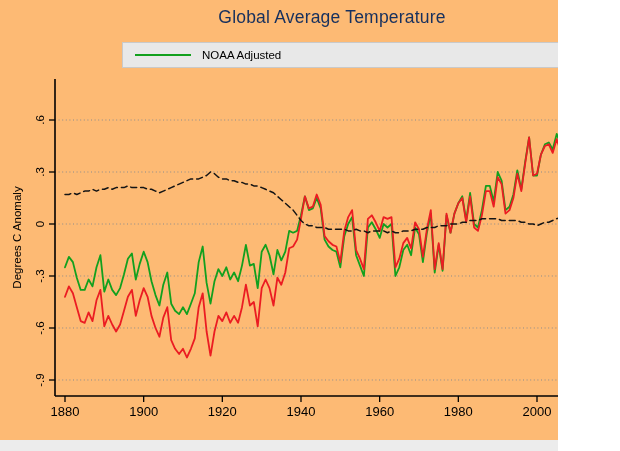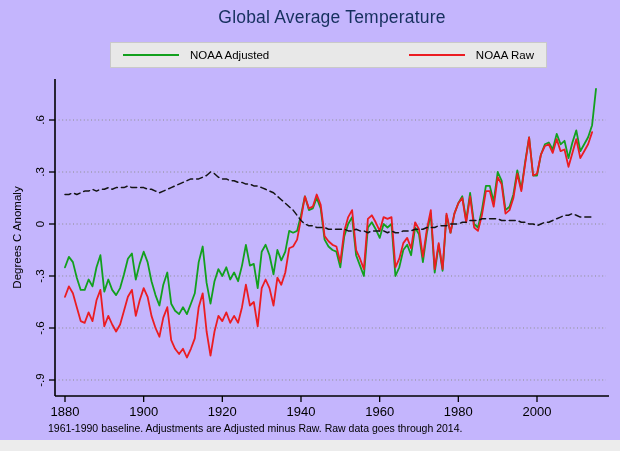--- a/index.html
+++ b/index.html
@@ -1,17 +1,17 @@
 <!DOCTYPE html>
 <html><head>
 <meta charset="utf-8">
 <style>
   html,body{margin:0;padding:0;background:#ffffff;}
   .page{
-    position:relative;width:620px;height:451px;background:#c4b5fd;overflow:hidden;
+    position:relative;width:558px;height:451px;background:#fdba74;overflow:hidden;
     font-family:"Liberation Sans", sans-serif;
   }
   .chart-title{
     position:absolute;left:55px;top:7px;width:554px;text-align:center;
     font-size:17.5px;letter-spacing:0.2px;
   }
   .legend{
     position:absolute;left:110px;top:42px;width:437px;height:26px;
     box-sizing:border-box;border:1px solid #c9c9c9;
     display:flex;align-items:center;justify-content:space-between;
@@ -35,28 +35,24 @@
   svg{position:absolute;left:0;top:0;}
   text{font-family:"Liberation Sans", sans-serif;}
 </style>
 </head>
 <body>
 
 <div class="page">
 
   <div class="chart-title" style="color: rgb(22, 48, 94);">Global Average Temperature</div>
 
-  <div class="legend" style="background: rgb(232, 232, 232); border-color: rgb(201, 201, 201);">
+  <div class="legend" style="background: rgb(232, 232, 232); border-color: rgb(201, 201, 201); margin-left: 12px;">
     <div class="legend-item">
       <span class="legend-sample" style="background: rgb(18, 160, 30);"></span>
       <span class="legend-label">NOAA Adjusted</span>
-    </div>
-    <div class="legend-item">
-      <span class="legend-sample" style="background: rgb(235, 28, 34);"></span>
-      <span class="legend-label">NOAA Raw</span>
     </div>
   </div>
 
   <div class="ylabel">Degrees C Anomaly</div>
 
   <svg width="620" height="451" viewBox="0 0 620 451">
       <line x1="55" y1="120.0002" x2="606" y2="120.0002" stroke="#8c8c8c" stroke-width="1" stroke-dasharray="1 2.6"></line>
       <line x1="49" y1="120.0002" x2="55" y2="120.0002" stroke="#000000" stroke-width="1.3"></line>
       <text x="40" y="120.0002" text-anchor="middle" font-size="11.5" fill="#000000" dy="0.35em" transform="rotate(-90 40 120.0002)">.6</text>
       <line x1="55" y1="172.0001" x2="606" y2="172.0001" stroke="#8c8c8c" stroke-width="1" stroke-dasharray="1 2.6"></line>
@@ -88,17 +84,16 @@
       <text x="458.33" y="416" text-anchor="middle" font-size="13" fill="#000000">1980</text>
       <line x1="536.996" y1="396" x2="536.996" y2="402" stroke="#000000" stroke-width="1.3"></line>
       <text x="536.996" y="416" text-anchor="middle" font-size="13" fill="#000000">2000</text>
       <line x1="55" y1="79" x2="55" y2="396" stroke="#000000" stroke-width="1.6"></line>
       <line x1="55" y1="396" x2="609" y2="396" stroke="#000000" stroke-width="1.6"></line>
       <polyline points="65.0,267.3 68.9,256.9 72.9,262.1 76.8,277.7 80.7,289.9 84.7,289.9 88.6,279.5 92.5,286.4 96.5,267.3 100.4,255.2 104.3,291.6 108.3,279.5 112.2,289.9 116.1,295.1 120.1,288.1 124.0,274.3 127.9,258.7 131.9,253.5 135.8,279.5 139.7,263.9 143.7,251.7 147.6,262.1 151.5,281.2 155.5,295.1 159.4,305.5 163.3,284.7 167.3,272.5 171.2,303.7 175.1,310.7 179.1,314.1 183.0,307.2 186.9,314.1 190.9,303.7 194.8,293.3 198.7,262.1 202.7,246.5 206.6,282.9 210.5,303.7 214.5,281.2 218.4,269.1 222.3,276.0 226.3,267.3 230.2,279.5 234.1,272.5 238.1,281.2 242.0,265.6 245.9,244.8 249.9,265.6 253.8,263.9 257.7,288.1 261.7,251.7 265.6,244.8 269.5,255.2 273.5,274.3 277.4,250.0 281.3,260.4 285.3,251.7 289.2,230.9 293.1,232.7 297.1,230.9 301.0,215.3 304.9,196.3 308.9,210.1 312.8,208.4 316.7,198.0 320.7,208.4 324.6,239.6 328.5,246.5 332.5,250.0 336.4,251.7 340.3,267.3 344.3,236.1 348.2,224.0 352.1,217.1 356.1,255.2 360.0,265.6 363.9,276.0 367.9,227.5 371.8,222.3 375.7,229.2 379.7,237.9 383.6,224.0 387.5,227.5 391.5,224.0 395.4,276.0 399.3,267.3 403.3,250.0 407.2,244.8 411.1,255.2 415.1,227.5 419.0,234.4 422.9,262.1 426.9,232.7 430.8,213.6 434.7,272.5 438.7,244.8 442.6,270.8 446.5,215.3 450.5,232.7 454.4,213.6 458.3,203.2 462.3,196.3 466.2,220.5 470.1,192.8 474.1,224.0 478.0,227.5 481.9,210.1 485.9,185.9 489.8,185.9 493.7,201.5 497.7,172.0 501.6,180.7 505.5,210.1 509.5,206.7 513.4,194.5 517.3,170.3 521.3,189.3 525.2,161.6 529.1,137.3 533.1,175.5 537.0,175.5 540.9,154.7 544.9,144.3 548.8,142.5 552.7,149.5 556.7,133.9 560.6,144.3 564.5,140.8 568.5,158.1 572.4,142.5 576.3,130.4 580.3,151.2 584.2,144.3 588.1,137.3 592.1,125.2 596.0,88.8" fill="none" stroke="#12a01e" stroke-width="1.8" stroke-linejoin="round" stroke-linecap="round"></polyline>
       <polyline points="65.0,296.8 68.9,286.4 72.9,293.3 76.8,307.2 80.7,321.1 84.7,322.8 88.6,312.4 92.5,321.1 96.5,300.3 100.4,289.9 104.3,326.3 108.3,315.9 112.2,324.5 116.1,331.5 120.1,324.5 124.0,310.7 127.9,296.8 131.9,289.9 135.8,315.9 139.7,300.3 143.7,288.1 147.6,296.8 151.5,315.9 155.5,328.0 159.4,336.7 163.3,317.6 167.3,307.2 171.2,340.1 175.1,348.8 179.1,354.0 183.0,348.8 186.9,357.5 190.9,348.8 194.8,338.4 198.7,307.2 202.7,293.3 206.6,331.5 210.5,355.7 214.5,331.5 218.4,315.9 222.3,321.1 226.3,312.4 230.2,322.8 234.1,315.9 238.1,322.8 242.0,307.2 245.9,284.7 249.9,305.5 253.8,302.0 257.7,326.3 261.7,288.1 265.6,279.5 269.5,288.1 273.5,305.5 277.4,277.7 281.3,284.7 285.3,272.5 289.2,248.3 293.1,246.5 297.1,239.6 301.0,218.8 304.9,196.3 308.9,208.4 312.8,206.7 316.7,194.5 320.7,204.9 324.6,236.1 328.5,241.3 332.5,244.8 336.4,246.5 340.3,262.1 344.3,230.9 348.2,217.1 352.1,210.1 356.1,250.0 360.0,258.7 363.9,269.1 367.9,218.8 371.8,215.3 375.7,222.3 379.7,230.9 383.6,217.1 387.5,218.8 391.5,217.1 395.4,267.3 399.3,258.7 403.3,243.1 407.2,237.9 411.1,248.3 415.1,222.3 419.0,229.2 422.9,256.9 426.9,229.2 430.8,210.1 434.7,269.1 438.7,243.1 442.6,269.1 446.5,213.6 450.5,232.7 454.4,213.6 458.3,203.2 462.3,198.0 466.2,222.3 470.1,196.3 474.1,227.5 478.0,230.9 481.9,215.3 485.9,191.1 489.8,191.1 493.7,206.7 497.7,177.2 501.6,184.1 505.5,213.6 509.5,210.1 513.4,198.0 517.3,173.7 521.3,191.1 525.2,163.3 529.1,137.3 533.1,175.5 537.0,173.7 540.9,154.7 544.9,146.0 548.8,144.3 552.7,152.9 556.7,139.1 560.6,151.2 564.5,149.5 568.5,166.8 572.4,152.9 576.3,139.1 580.3,158.1 584.2,151.2 588.1,144.3 592.1,132.1" fill="none" stroke="#eb1c22" stroke-width="1.8" stroke-linejoin="round" stroke-linecap="round"></polyline>
       <polyline points="65.0,194.5 68.9,194.5 72.9,192.8 76.8,194.5 80.7,192.8 84.7,191.1 88.6,191.1 92.5,189.3 96.5,191.1 100.4,189.3 104.3,189.3 108.3,187.6 112.2,189.3 116.1,187.6 120.1,187.6 124.0,187.6 127.9,185.9 131.9,187.6 135.8,187.6 139.7,187.6 143.7,187.6 147.6,189.3 151.5,189.3 155.5,191.1 159.4,192.8 163.3,191.1 167.3,189.3 171.2,187.6 175.1,185.9 179.1,184.1 183.0,182.4 186.9,180.7 190.9,178.9 194.8,178.9 198.7,178.9 202.7,177.2 206.6,175.5 210.5,172.0 214.5,173.7 218.4,177.2 222.3,178.9 226.3,178.9 230.2,180.7 234.1,180.7 238.1,182.4 242.0,182.4 245.9,184.1 249.9,184.1 253.8,185.9 257.7,185.9 261.7,187.6 265.6,189.3 269.5,191.1 273.5,192.8 277.4,196.3 281.3,199.7 285.3,203.2 289.2,206.7 293.1,210.1 297.1,215.3 301.0,220.5 304.9,224.0 308.9,225.7 312.8,225.7 316.7,227.5 320.7,227.5 324.6,227.5 328.5,229.2 332.5,229.2 336.4,229.2 340.3,229.2 344.3,229.2 348.2,230.9 352.1,230.9 356.1,229.2 360.0,230.9 363.9,230.9 367.9,232.7 371.8,230.9 375.7,230.9 379.7,230.9 383.6,230.9 387.5,232.7 391.5,230.9 395.4,232.7 399.3,232.7 403.3,230.9 407.2,230.9 411.1,230.9 415.1,229.2 419.0,229.2 422.9,229.2 426.9,227.5 430.8,227.5 434.7,227.5 438.7,225.7 442.6,225.7 446.5,225.7 450.5,224.0 454.4,224.0 458.3,224.0 462.3,222.3 466.2,222.3 470.1,220.5 474.1,220.5 478.0,220.5 481.9,218.8 485.9,218.8 489.8,218.8 493.7,218.8 497.7,218.8 501.6,220.5 505.5,220.5 509.5,220.5 513.4,220.5 517.3,220.5 521.3,222.3 525.2,222.3 529.1,224.0 533.1,224.0 537.0,225.7 540.9,224.0 544.9,222.3 548.8,222.3 552.7,220.5 556.7,218.8 560.6,217.1 564.5,215.3 568.5,215.3 572.4,213.6 576.3,215.3 580.3,217.1 584.2,217.1 588.1,217.1 592.1,217.1" fill="none" stroke="#141414" stroke-width="1.5" stroke-linejoin="round" stroke-linecap="round" stroke-dasharray="6 4"></polyline>
     </svg>
 
-  <div class="footnote">1961-1990 baseline. Adjustments are Adjusted minus Raw. Raw data goes through 2014.</div>
 
   <div class="bottom-strip" style="background: rgb(236, 236, 236);"></div>
 
 </div>
 
 </body></html>

